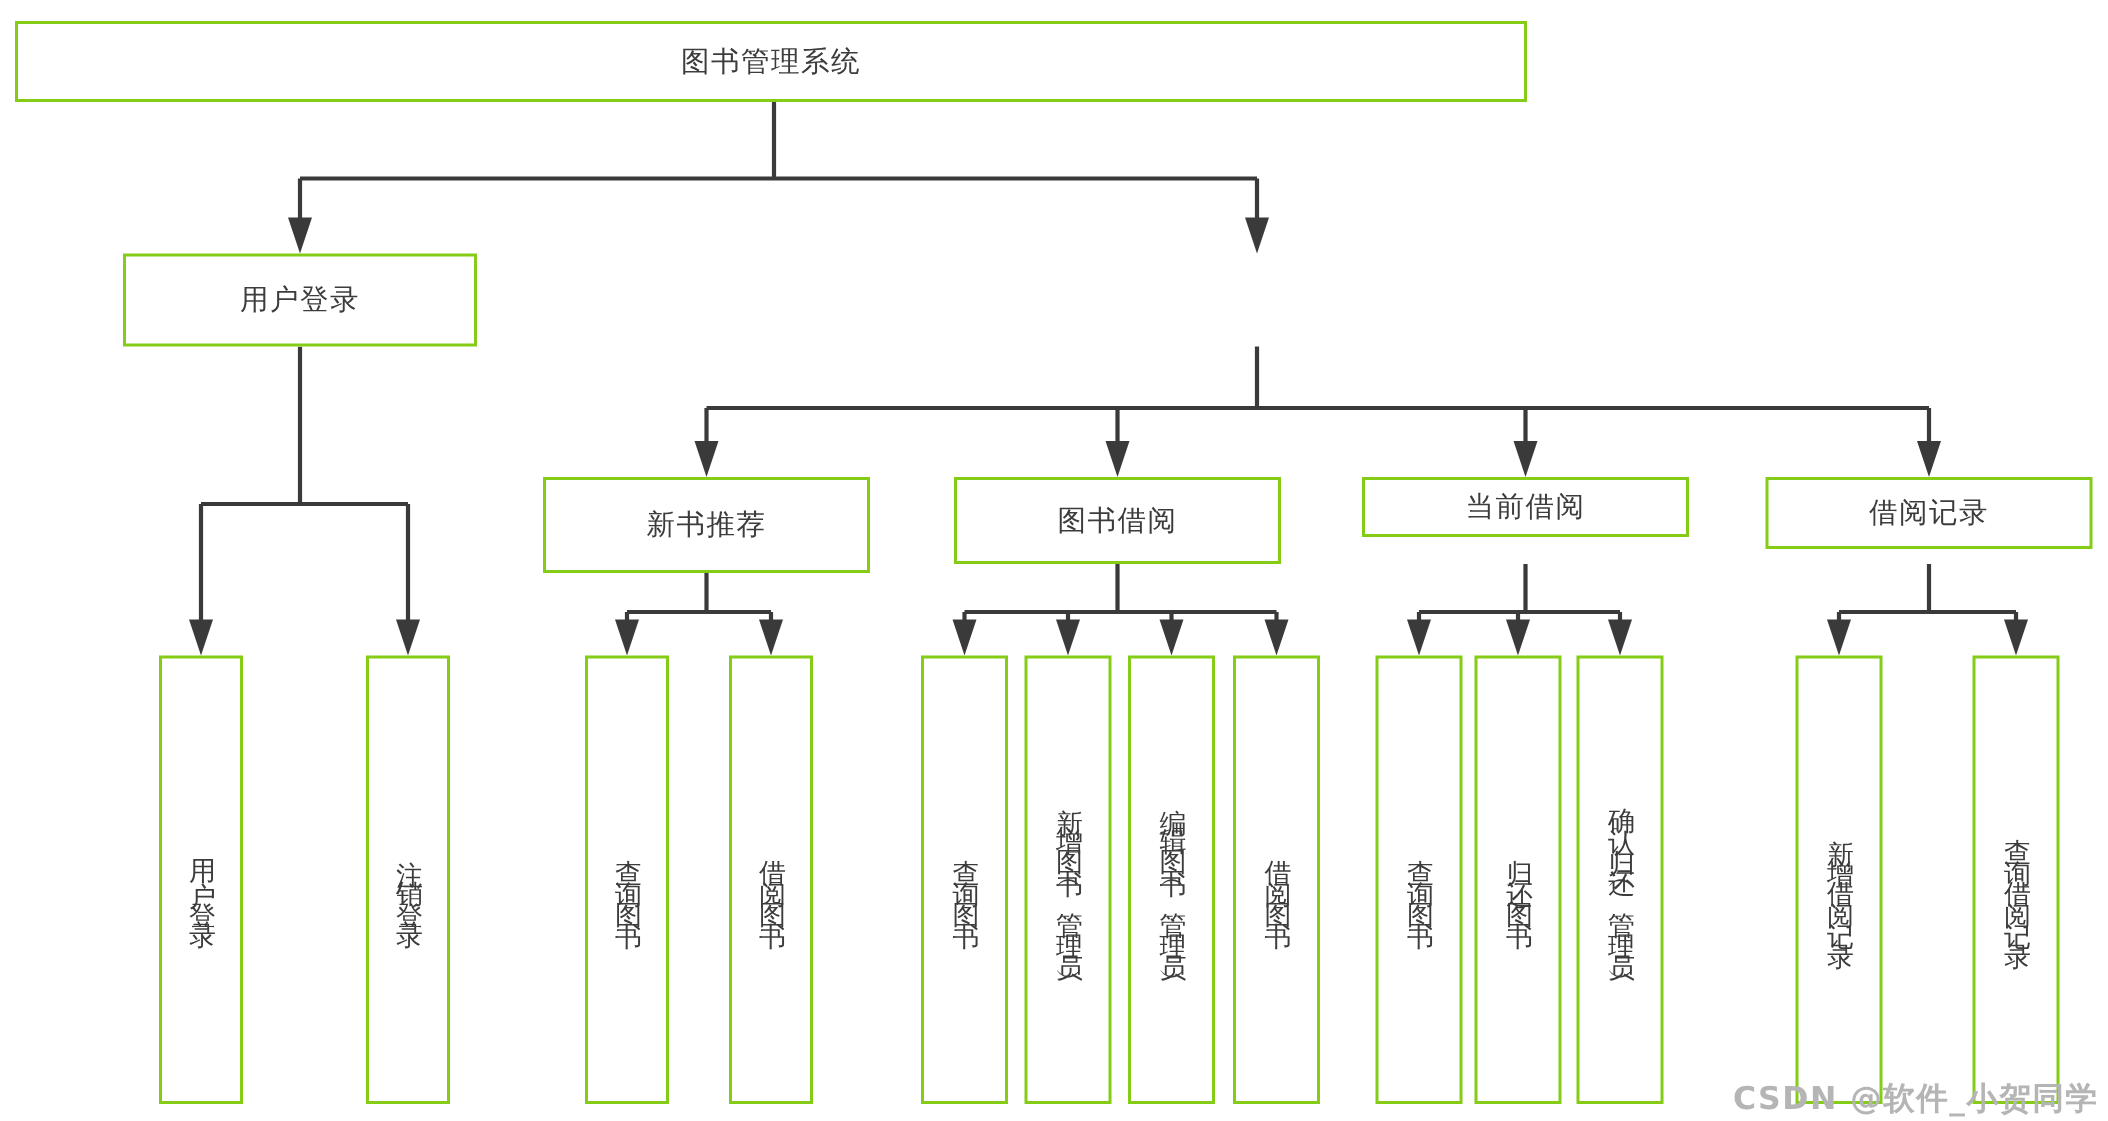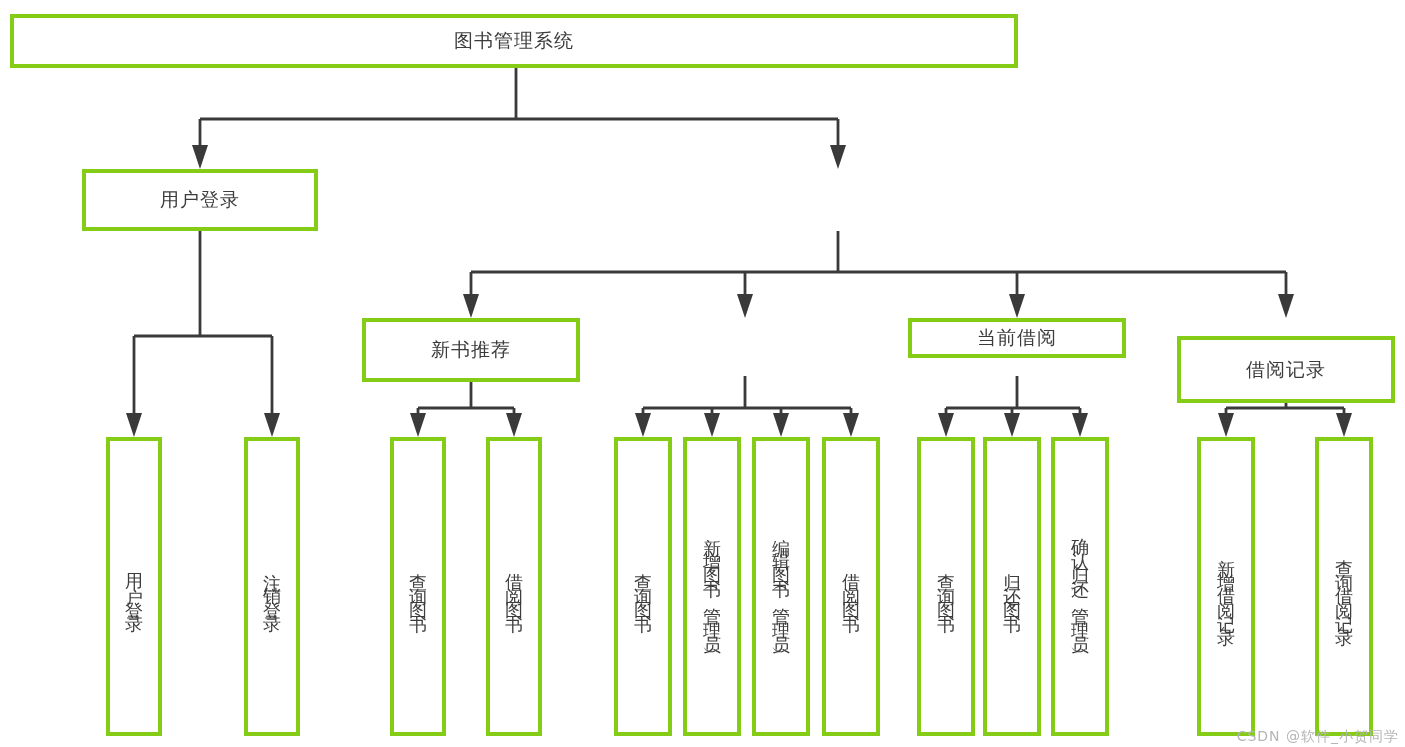--- a/index.html
+++ b/index.html
@@ -17,21 +17,21 @@
   }
   #connector-layer {
     position: absolute;
     left: 0; top: 0;
     width: 1405px; height: 747px;
     z-index: 0;
   }
   .box {
     position: absolute;
     box-sizing: border-box;
-    border: 4px solid #84cc16;
+    border: 2px solid #84cc16;
     background: #ffffff;
     display: flex;
     align-items: center;
     justify-content: center;
     z-index: 1;
   }
   .box .lbl {
     color: #3c3c3c;
     font-size: 19px;
     letter-spacing: 1px;
@@ -44,24 +44,25 @@
     letter-spacing: 14px;
     line-height: 1;
     white-space: normal;
     max-height: 290px;
   }
   #watermark {
     position: absolute;
     right: 6px;
     bottom: 1px;
     z-index: 2;
-    font-size: 14px;
+    font-size: 21px;
     color: #b5b5b5;
     letter-spacing: 1px;
     white-space: nowrap;
+    font-weight: bold;
   }
 </style>
 </head>
 <body>
 
 <div id="canvas">
 
   <svg id="connector-layer" viewBox="0 0 1405 747" xmlns="http://www.w3.org/2000/svg">
       <line x1="516" y1="68" x2="516" y2="119" stroke="#3a3a3a" stroke-width="2.8"></line>
       <line x1="200" y1="119" x2="838" y2="119" stroke="#3a3a3a" stroke-width="2.8"></line>
@@ -159,24 +160,27 @@
     <span class="lbl">图书管理系统</span>
   </div>
 
   <div class="box" style="left:82px; top:169px; width:236px; height:62px">
     <span class="lbl">用户登录</span>
   </div>
 
   <div class="box" style="left:362px; top:318px; width:218px; height:64px">
     <span class="lbl">新书推荐</span>
   </div>
+  <div class="box" style="left:636px; top:318px; width:218px; height:58px">
+    <span class="lbl">图书借阅</span>
+  </div>
   <div class="box" style="left:908px; top:318px; width:218px; height:40px">
     <span class="lbl">当前借阅</span>
   </div>
-  <div class="box" style="left:1177px; top:336px; width:218px; height:67px">
+  <div class="box" style="left:1177px; top:318px; width:218px; height:48px">
     <span class="lbl">借阅记录</span>
   </div>
 
   <div class="box leaf" style="left:106px; top:437px; width:56px; height:299px">
     <span class="lbl">用户登录</span>
   </div>
   <div class="box leaf" style="left:244px; top:437px; width:56px; height:299px">
     <span class="lbl">注销登录</span>
   </div>
 

